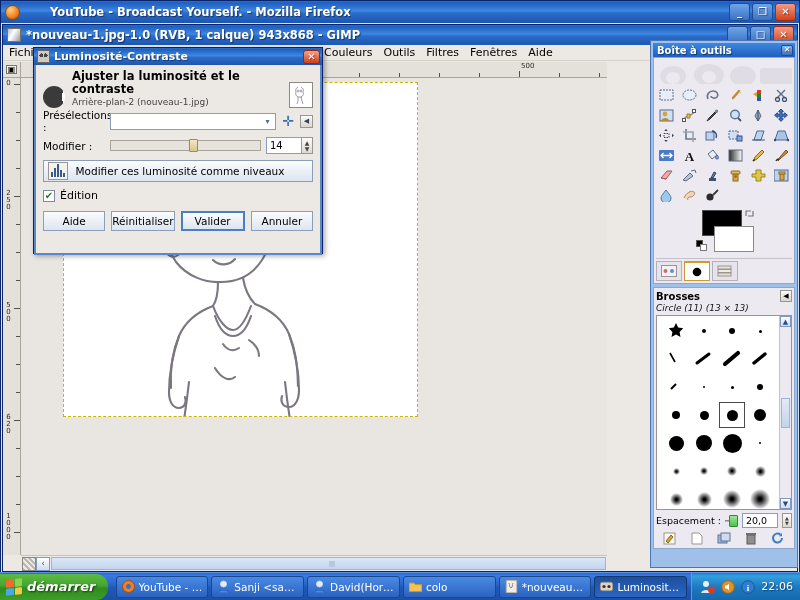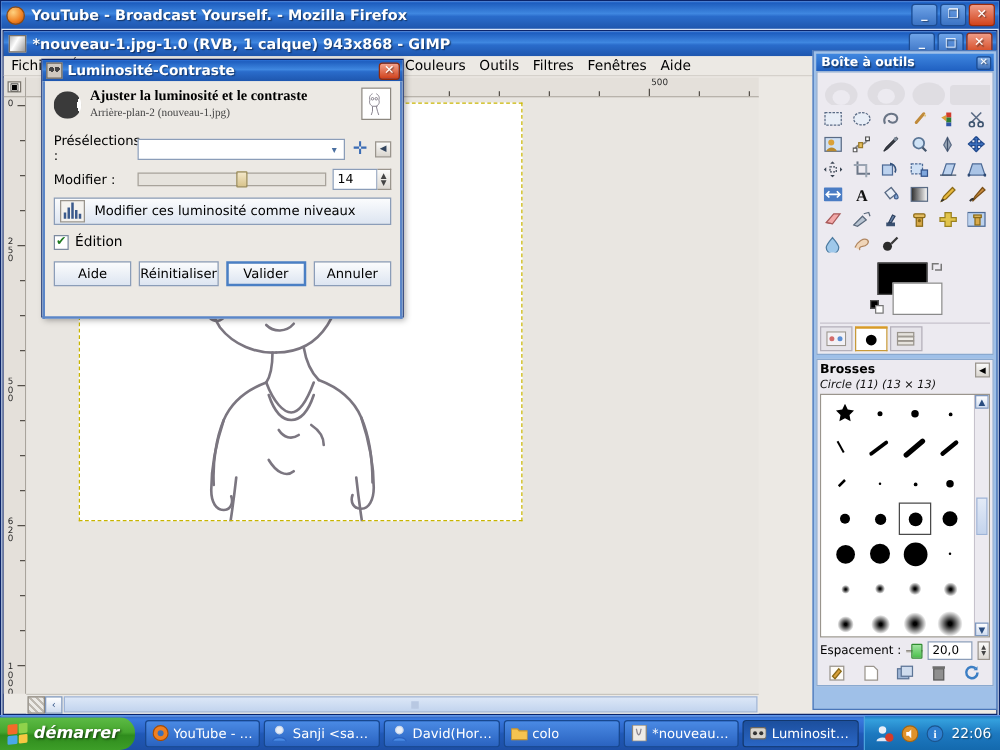--- a/index.html
+++ b/index.html
@@ -16,20 +16,21 @@
     position:absolute; left:0; top:0; width:800px; height:575px;
     background:#d6e3f7;
     border:1px solid #0a246a;
   }
   .ff-titlebar {
     height:22px;
     background:linear-gradient(to bottom,#2b6fd4 0%,#1f5fc0 8%,#3f87e0 45%,#2a6ccb 55%,#1e56ae 100%);
     display:flex; align-items:center; padding-left:4px;
     color:#fff; font-weight:bold; font-size:11.5px;
     text-shadow:1px 1px 1px rgba(0,0,0,.5);
+    gap:25px;
   }
   .ff-icon {
     width:15px;height:15px;border-radius:50%;
     background:radial-gradient(circle at 35% 30%,#ffd27f,#ef7f20 60%,#b64a08);
     margin-right:5px; flex:none;
     border:1px solid #8d4a10;
   }
   .ff-title-text { white-space:nowrap; overflow:hidden; }
   .winbtns { margin-left:auto; display:flex; gap:2px; padding-right:3px; }
   .winbtn {
@@ -123,21 +124,21 @@
     background:linear-gradient(to bottom,#2b6fd4 0%,#1f5fc0 8%,#3f87e0 45%,#2a6ccb 55%,#1e56ae 100%);
     display:flex;align-items:center;padding-left:3px;color:#fff;font-weight:bold;font-size:11px;
     text-shadow:1px 1px 1px rgba(0,0,0,.45);
   }
   .dlg-ico{width:13px;height:13px;margin-right:4px;flex:none;background:#cfc9c0;border:1px solid #6d675f;
     background-image:radial-gradient(circle at 30% 40%,#444 0 2px,transparent 2px),radial-gradient(circle at 70% 40%,#444 0 2px,transparent 2px);}
   .dlg-close{margin-left:auto;margin-right:2px;width:17px;height:14px;border-radius:3px;
     background:linear-gradient(to bottom,#f3a38c,#d03f19);border:1px solid #932a0a;
     color:#fff;font-size:10px;font-weight:bold;display:flex;align-items:center;justify-content:center;line-height:1;}
   .dlg-body{padding:5px 7px 6px 7px;border:2px solid #5b86c8;border-top:none;height:190px;background:#ece9e4;}
-  .dlg-head{display:flex;align-items:center;gap:7px;margin-bottom:11px;font-family:Liberation Serif, serif;}
+  .dlg-head{display:flex;align-items:flex-end;gap:7px;margin-bottom:1px;}
   .moon{width:22px;height:22px;border-radius:50%;background:#3a3a3a;flex:none;margin-top:2px;
     background-image:radial-gradient(circle at 135% 50%, #ffffff 0 11px, transparent 11px);}
   .dlg-h1{font-size:11.5px;font-weight:bold;color:#000;line-height:13px;}
   .dlg-h2{font-size:9px;color:#444;line-height:11px;margin-top:1px;}
   .thumb-prev{width:24px;height:26px;border:1px solid #8d8880;background:#fff;margin-left:auto;flex:none;
     display:flex;align-items:center;justify-content:center;overflow:hidden;}
   .row{display:flex;align-items:center;margin-bottom:4px;gap:5px;}
   .row .lbl{width:62px;font-size:10.5px;color:#000;}
   .combo{flex:1;height:17px;background:#fff;border:1px solid #8b9db8;display:flex;align-items:center;}
   .combo .arrowbox{margin-left:auto;width:15px;height:15px;display:flex;align-items:center;justify-content:center;
@@ -200,21 +201,21 @@
   .swapic{position:absolute;left:88px;top:0;width:11px;height:11px;}
   .defic{position:absolute;left:40px;top:32px;width:12px;height:12px;}
   .defic .b{position:absolute;left:0;top:0;width:7px;height:7px;background:#000;border:1px solid #555;}
   .defic .w{position:absolute;left:4px;top:4px;width:7px;height:7px;background:#fff;border:1px solid #777;}
   .tabstrip{display:flex;gap:2px;border-top:1px solid #c6c2cc;margin-top:2px;padding-top:2px;}
   .tabbtn{width:26px;height:20px;border:1px solid #b4b0ba;background:#e6e4ea;
     display:flex;align-items:center;justify-content:center;}
   .tabbtn.active{background:#fff;border-color:#c79a3a;border-top:2px solid #d79b28;}
 
   .brushes{margin-top:3px;background:#eceaf0;border:1px solid #8aa9cf;padding:2px;height:262px;display:flex;flex-direction:column;}
-  .brushes-title{display:flex;align-items:flex-start;font-size:10px;font-weight:bold;color:#000;}
+  .brushes-title{display:flex;align-items:center;font-size:10px;font-weight:bold;color:#000;}
   .brushes-title .mini{margin-left:auto;width:12px;height:12px;border:1px solid #9a958d;
     background:linear-gradient(to bottom,#fbfbfa,#d9d5ce);display:flex;align-items:center;justify-content:center;font-size:7px;}
   .brush-name{font-size:9px;font-style:italic;color:#111;margin:1px 0 2px 0;}
   .brush-grid-wrap{flex:1;display:flex;border:1px solid #9a958d;background:#fff;overflow:hidden;}
   .brush-grid{flex:1;position:relative;background:#fff;}
   .bscroll{width:12px;background:#eceaf0;border-left:1px solid #c6c2cc;display:flex;flex-direction:column;
     align-items:center;justify-content:space-between;}
   .bscroll .ar{width:11px;height:11px;border:1px solid #7f99c0;background:linear-gradient(to bottom,#fff,#cfdcf0);
     font-size:7px;display:flex;align-items:center;justify-content:center;color:#2a4d80;}
   .bscroll .th{width:9px;height:30px;background:linear-gradient(to bottom,#e3eaf6,#c3d3ec);border:1px solid #9db4d8;}
@@ -350,21 +351,21 @@
         <span class="vrl-label" style="left:2px;top:224px;">500</span>
         <span class="tick" style="left:13px;top:258px;width:4px;height:1px;"></span>
         <span class="tick" style="left:13px;top:286px;width:4px;height:1px;"></span>
         <span class="tick" style="left:13px;top:314px;width:4px;height:1px;"></span>
         <span class="tick" style="left:11px;top:342px;width:6px;height:1px;"></span>
         <span class="vrl-label" style="left:2px;top:336px;">620</span>
         <span class="tick" style="left:13px;top:370px;width:4px;height:1px;"></span>
         <span class="tick" style="left:13px;top:398px;width:4px;height:1px;"></span>
         <span class="tick" style="left:13px;top:426px;width:4px;height:1px;"></span>
         <span class="tick" style="left:11px;top:454px;width:6px;height:1px;"></span>
-        <span class="vrl-label" style="left:2px;top:452px;">1000</span>
+        <span class="vrl-label" style="left:2px;top:435px;">1000</span>
       </div>
 
       <div class="canvas-scroll">
         <div class="canvas-white"></div>
         <svg class="canvas-white" style="background:transparent;" viewBox="0 0 355 335">
           <g fill="none" stroke="#7b7680" stroke-width="2.1" stroke-linecap="round" stroke-linejoin="round">
 
             <path d="M138 62 C120 52 104 55 96 66 C106 64 112 66 116 69 C104 72 96 82 92 95
                      C98 88 104 84 110 82 C102 94 99 108 100 120"></path>
             <path d="M116 69 C126 56 142 44 160 38 C152 48 146 56 143 62"></path>

